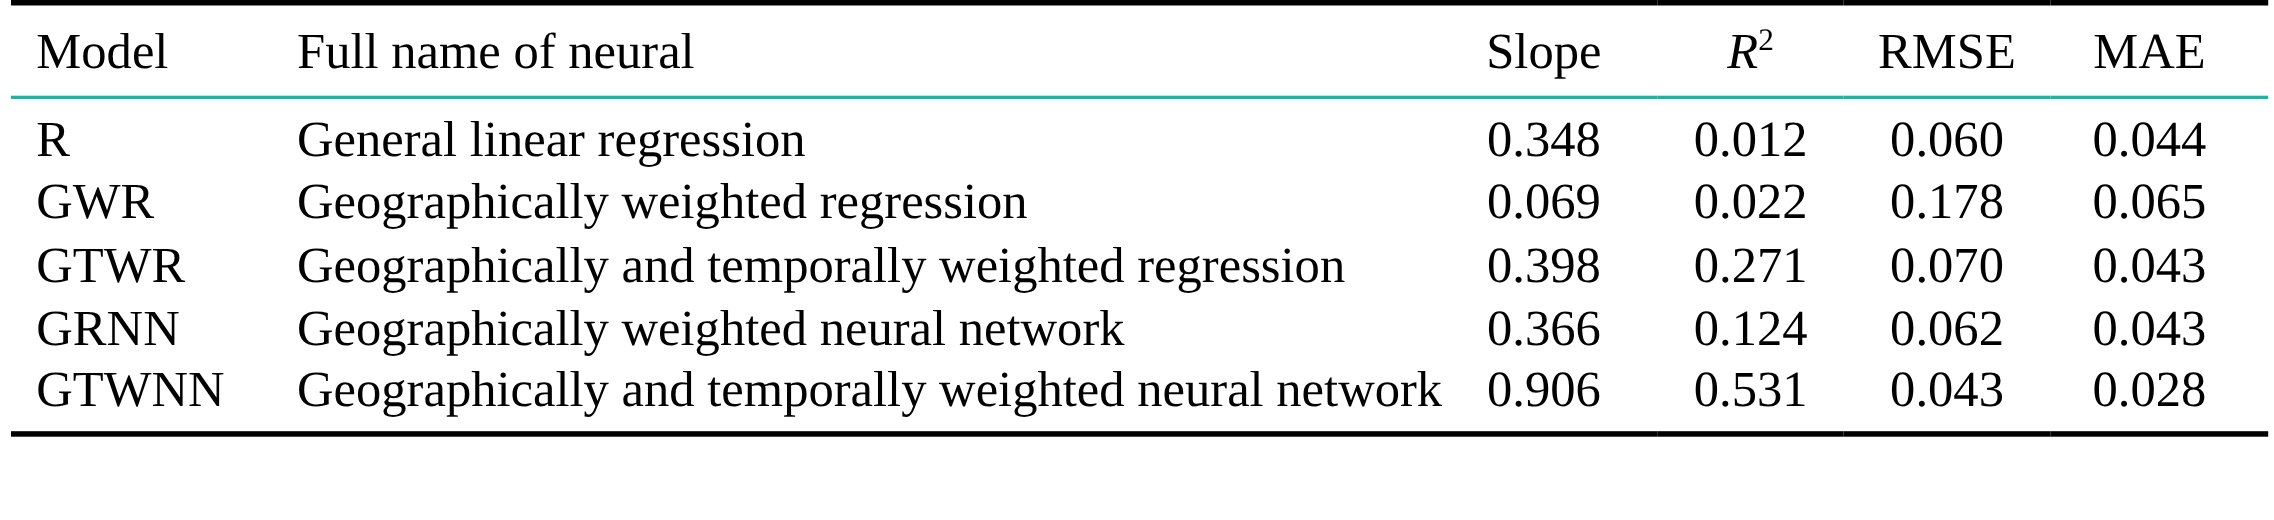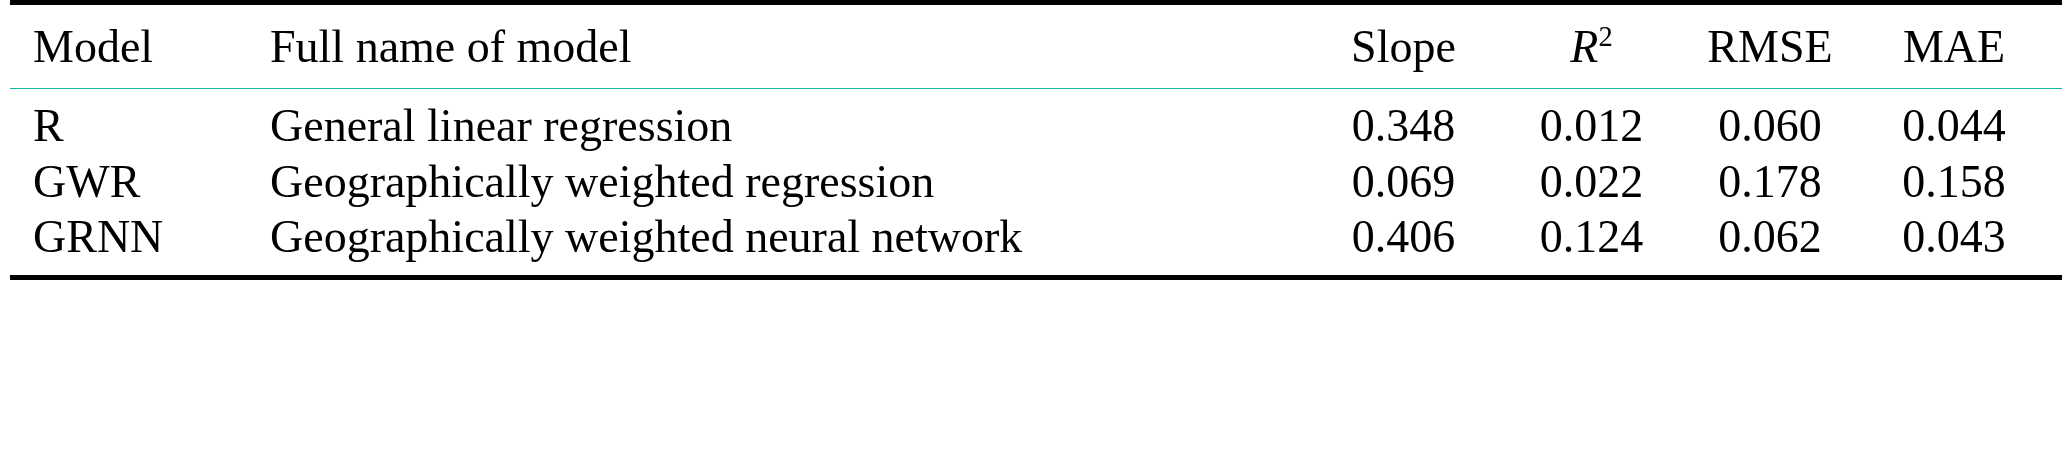--- a/index.html
+++ b/index.html
@@ -31,21 +31,21 @@
   table.stats-table td {
     padding: 0;
     font-weight: normal;
     white-space: nowrap;
     overflow: visible;
   }
   thead tr {
     height: 86px;
   }
   thead {
-    border-bottom: 1px solid #14b8a6;
+    border-bottom: 3px solid #14b8a6;
   }
   thead th {
     vertical-align: middle;
   }
   tbody tr {
     height: 58px;
   }
   tbody td {
     vertical-align: middle;
   }
@@ -76,21 +76,21 @@
       <col style="width:260px">
       <col style="width:1030px">
       <col style="width:207px">
       <col style="width:169px">
       <col style="width:188px">
       <col style="width:198px">
     </colgroup>
     <thead>
       <tr>
         <th class="c-model">Model</th>
-        <th class="c-name">Full name of model</th>
+        <th class="c-name">Full name of neural</th>
         <th class="c-num">Slope</th>
         <th class="c-num"><span class="rsq-base">R</span><sup class="rsq-sup">2</sup></th>
         <th class="c-num">RMSE</th>
         <th class="c-num c-last">MAE</th>
       </tr>
     </thead>
     <tbody>
       <tr>
         <td class="c-model">R</td>
         <td class="c-name">General linear regression</td>
@@ -98,25 +98,41 @@
         <td class="c-num">0.012</td>
         <td class="c-num">0.060</td>
         <td class="c-num c-last">0.044</td>
       </tr>
       <tr>
         <td class="c-model">GWR</td>
         <td class="c-name">Geographically weighted regression</td>
         <td class="c-num">0.069</td>
         <td class="c-num">0.022</td>
         <td class="c-num">0.178</td>
-        <td class="c-num c-last">0.158</td>
+        <td class="c-num c-last">0.065</td>
+      </tr>
+      <tr>
+        <td class="c-model">GTWR</td>
+        <td class="c-name">Geographically and temporally weighted regression</td>
+        <td class="c-num">0.398</td>
+        <td class="c-num">0.271</td>
+        <td class="c-num">0.070</td>
+        <td class="c-num c-last">0.043</td>
       </tr>
       <tr>
         <td class="c-model">GRNN</td>
         <td class="c-name">Geographically weighted neural network</td>
-        <td class="c-num">0.406</td>
+        <td class="c-num">0.366</td>
         <td class="c-num">0.124</td>
         <td class="c-num">0.062</td>
         <td class="c-num c-last">0.043</td>
+      </tr>
+      <tr>
+        <td class="c-model">GTWNN</td>
+        <td class="c-name">Geographically and temporally weighted neural network</td>
+        <td class="c-num">0.906</td>
+        <td class="c-num">0.531</td>
+        <td class="c-num">0.043</td>
+        <td class="c-num c-last">0.028</td>
       </tr>
     </tbody>
   </table>
 </div>
 
 </body></html>

